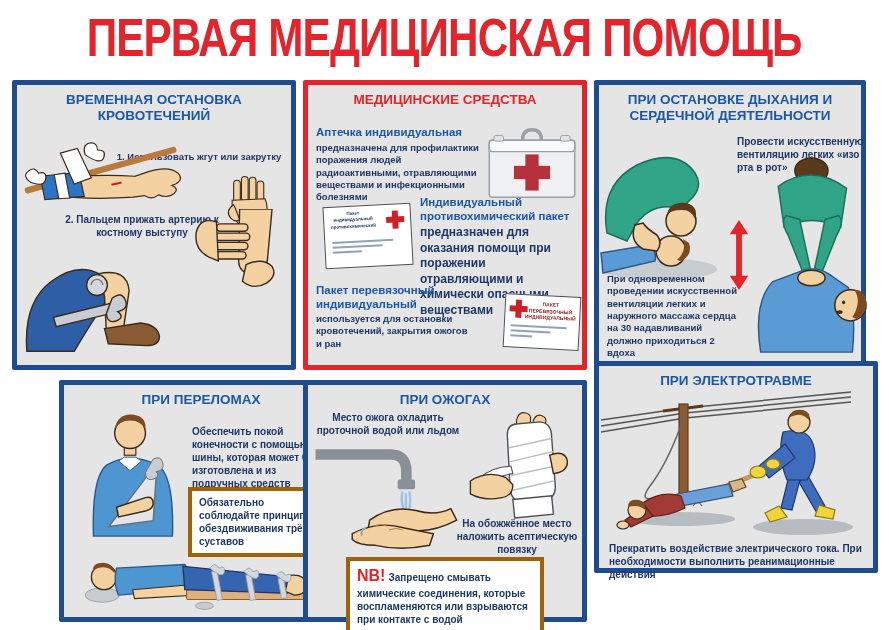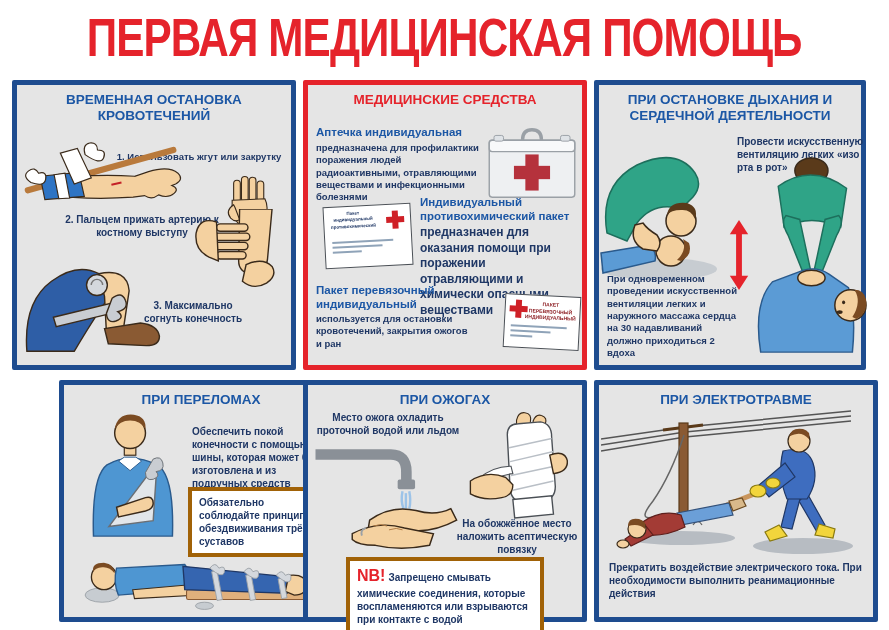--- a/index.html
+++ b/index.html
@@ -12,21 +12,21 @@
                      letter-spacing:-1px; transform:scale(0.88,1.1); transform-origin:center;
                      white-space:nowrap; line-height:60px; }
 
   .panel { position:absolute; background:#e5e5e5; border:5px solid #1e4c8f; border-radius:2px; }
   .panel.red { border-color:#e5232b; }
   .p1 { left:12px;  top:80px;  width:284px; height:290px; }
   .p2 { left:303px; top:80px;  width:284px; height:290px; }
   .p3 { left:594px; top:80px;  width:272px; height:290px; }
   .p4 { left:12px;  top:380px; width:284px; height:242px;margin-left:47px; }
   .p5 { left:303px; top:380px; width:284px; height:242px; }
-  .p6 { left:594px; top:380px; width:284px; height:242px; }
+  .p6 { left:594px; top:361px; width:284px; height:212px; }
 
   .p-title { position:absolute; top:7px; left:4px; right:4px; text-align:center;
              color:#1c57a5; font-size:13.5px; font-weight:bold; line-height:1.2; }
   .p-title.red { color:#e5232b; }
 
   .txt { position:absolute; color:#1f3765; font-weight:bold; font-size:10px; line-height:1.3; }
   .blue-head { position:absolute; color:#1c57a5; font-weight:bold; font-size:11.5px; line-height:1.25; }
   .abs { position:absolute; }
 
   .warn-box { position:absolute; border:4px solid #a16207; padding:5px 7px;
@@ -103,21 +103,20 @@
         <path d="M2 122 Q-2 70 28 48 Q55 28 78 40 L98 52 Q78 78 52 122 Z" fill="#2e5ea6"></path>
         <path d="M78 40 Q108 34 110 58 L104 98 L86 102 L84 64 Z" fill="#f4d1a0"></path>
         <circle cx="76" cy="52" r="11" fill="#d4d8dd"></circle>
         <path d="M70 52 a6 6 0 0 1 12 0" fill="none" stroke="#777777"></path>
         <path d="M30 86 L96 70 L99 80 L33 96 Z" fill="#c9cdd2"></path>
         <path d="M92 66 q10 -8 14 2 q4 9 -8 12 q8 6 -2 10 q-9 3 -10 -8 Z" fill="#c9cdd2"></path>
         <path d="M84 98 L122 92 Q140 94 142 106 Q142 116 128 116 L88 114 Z" fill="#8a5a33"></path>
       </g>
     </svg>
 
-    <div class="txt" style="top:214px;left:122px;width:108px;text-align:center;">3. Максимально согнуть конечность</div>
   </div>
 
   <div class="panel p2 red">
     <div class="p-title red">МЕДИЦИНСКИЕ СРЕДСТВА</div>
 
     <div class="blue-head" style="top:40px;left:8px;width:180px;">Аптечка индивидуальная</div>
     <div class="txt" style="top:57px;left:8px;width:168px;font-size:9.5px;">предназначена для профилактики поражения людей радиоактивными, отравляющими веществами и инфекционными болезнями</div>
 
     <svg class="abs" style="left:178px;top:40px;" width="92" height="76" viewBox="0 0 96 80">
       <rect x="3" y="16" width="90" height="60" rx="3" fill="#eef0f2" stroke="#9aa0a6" stroke-width="1.5"></rect>

